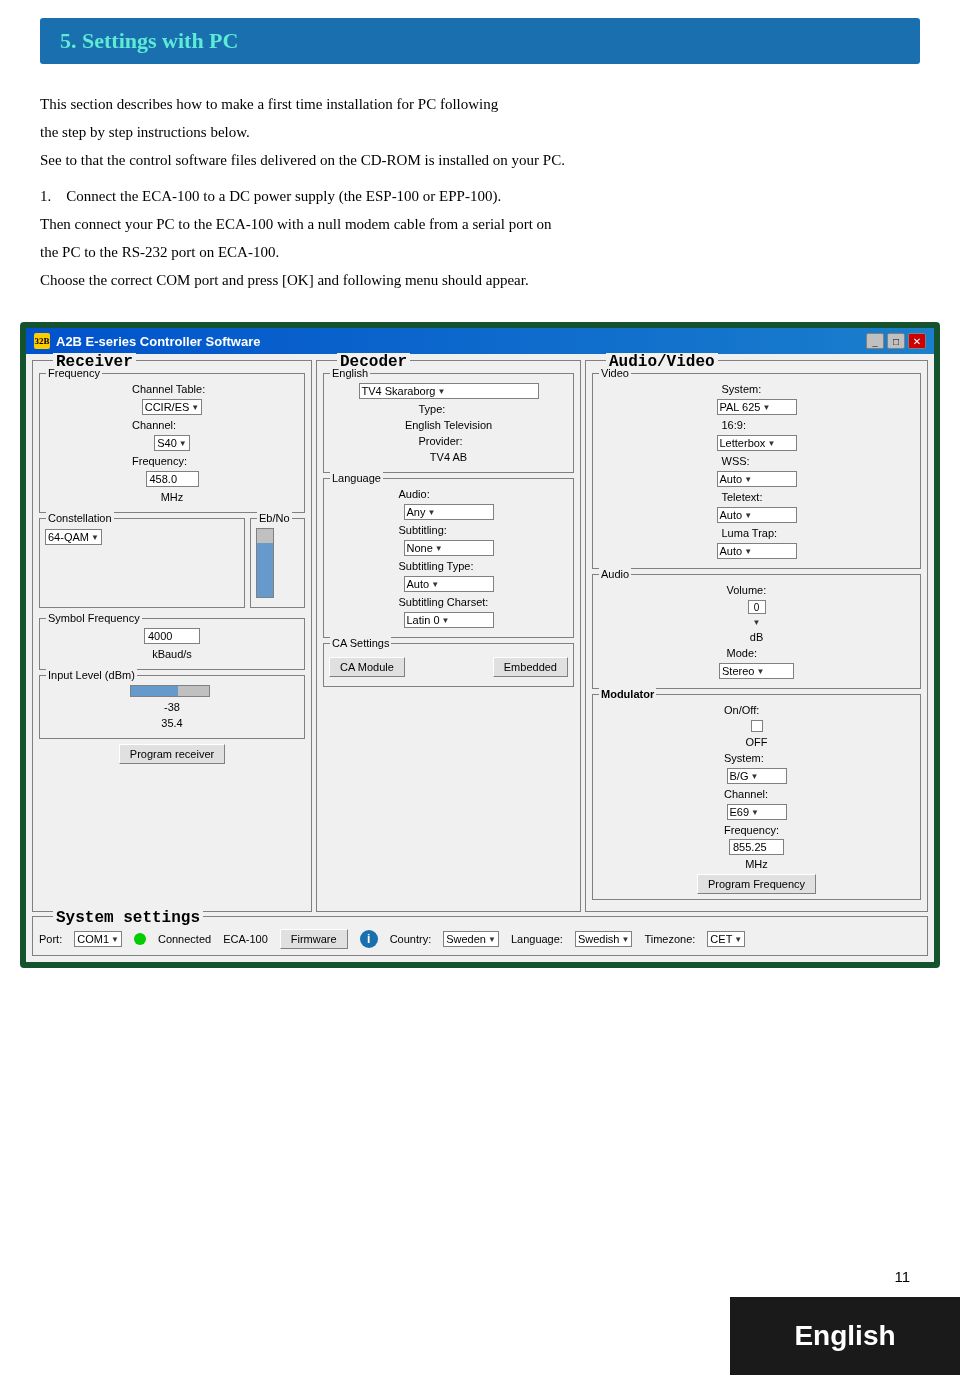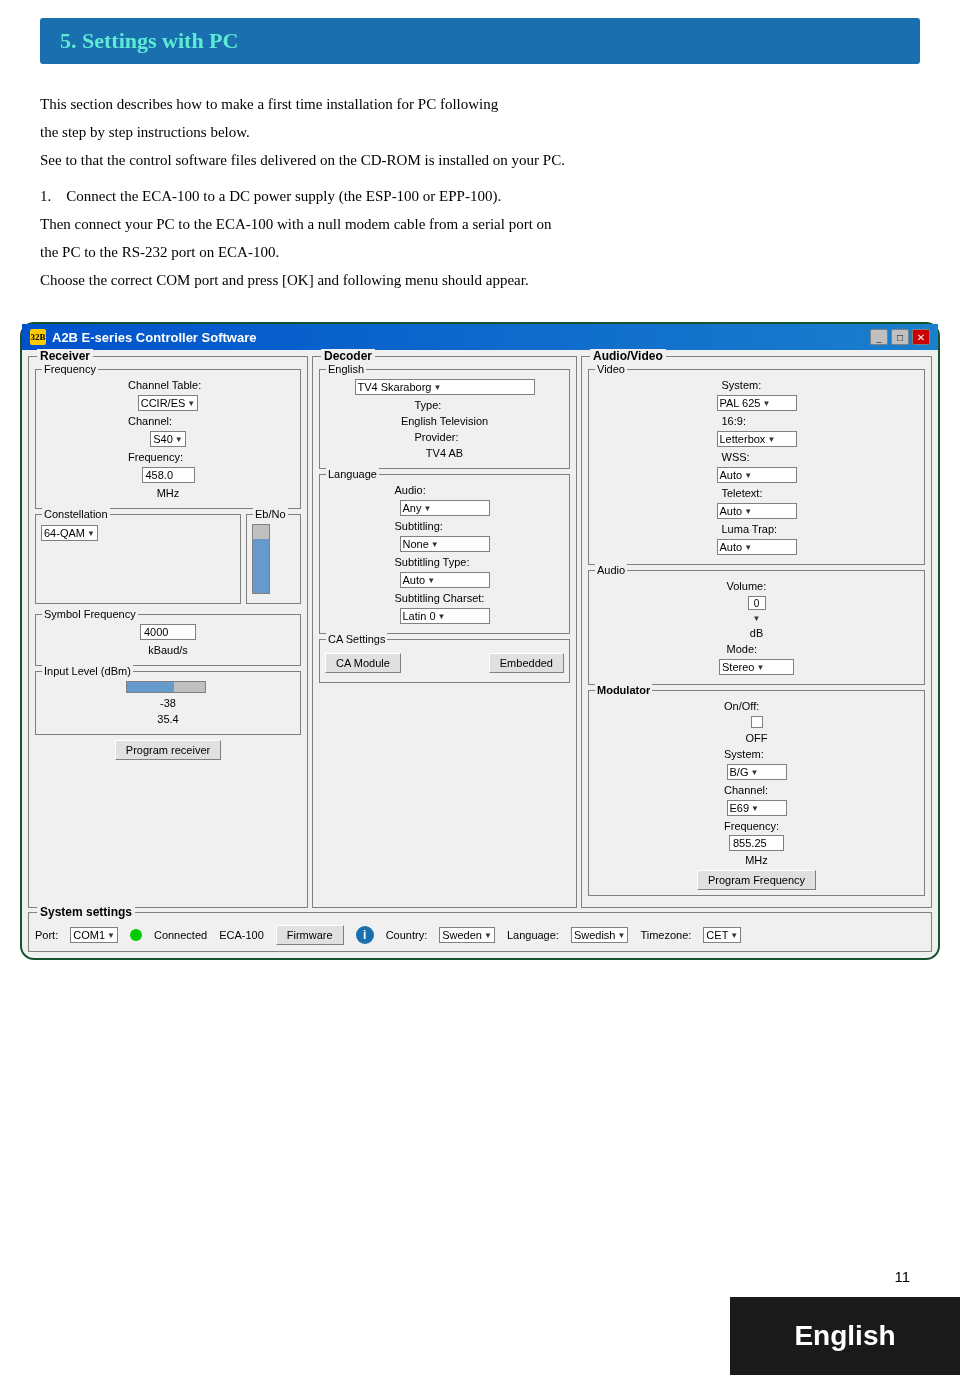--- a/index.html
+++ b/index.html
@@ -36,23 +36,23 @@
       margin-bottom: 4px;
     }
     .body-text .numbered {
       margin-top: 12px;
       margin-bottom: 4px;
     }
 
     
     .sw-window {
       margin: 30px 20px 0 20px;
-      border: 2px solid #14532d;
+      border: 6px solid #14532d;
       background: #f0f0f0;
-      border-radius: 14px;
+      border-radius: 4px;
     }
     .sw-titlebar {
       background: linear-gradient(to right, #0052cc, #1a7fcc);
       padding: 5px 8px;
       display: flex;
       align-items: center;
       justify-content: space-between;
     }
     .sw-titlebar-left {
       display: flex;
@@ -113,25 +113,25 @@
     .panel {
       border: 1px solid #808080;
       background: #f0f0f0;
       padding: 4px 6px 6px 6px;
       position: relative;
       flex: 1;
     }
     .panel-title {
       position: absolute;
       top: -8px;
-      left: 8px;
+      left: 20px;
       background: #f0f0f0;
       padding: 0 3px;
-      font-family: Liberation Sans, sans-serif;
-      font-size: 12px;
+      font-family: Liberation Mono, monospace;
+      font-size: 16px;
       font-weight: bold;
     }
     .panel-inner {
       margin-top: 8px;
     }
 
     
     .form-row {
       display: flex;
       align-items: center;

